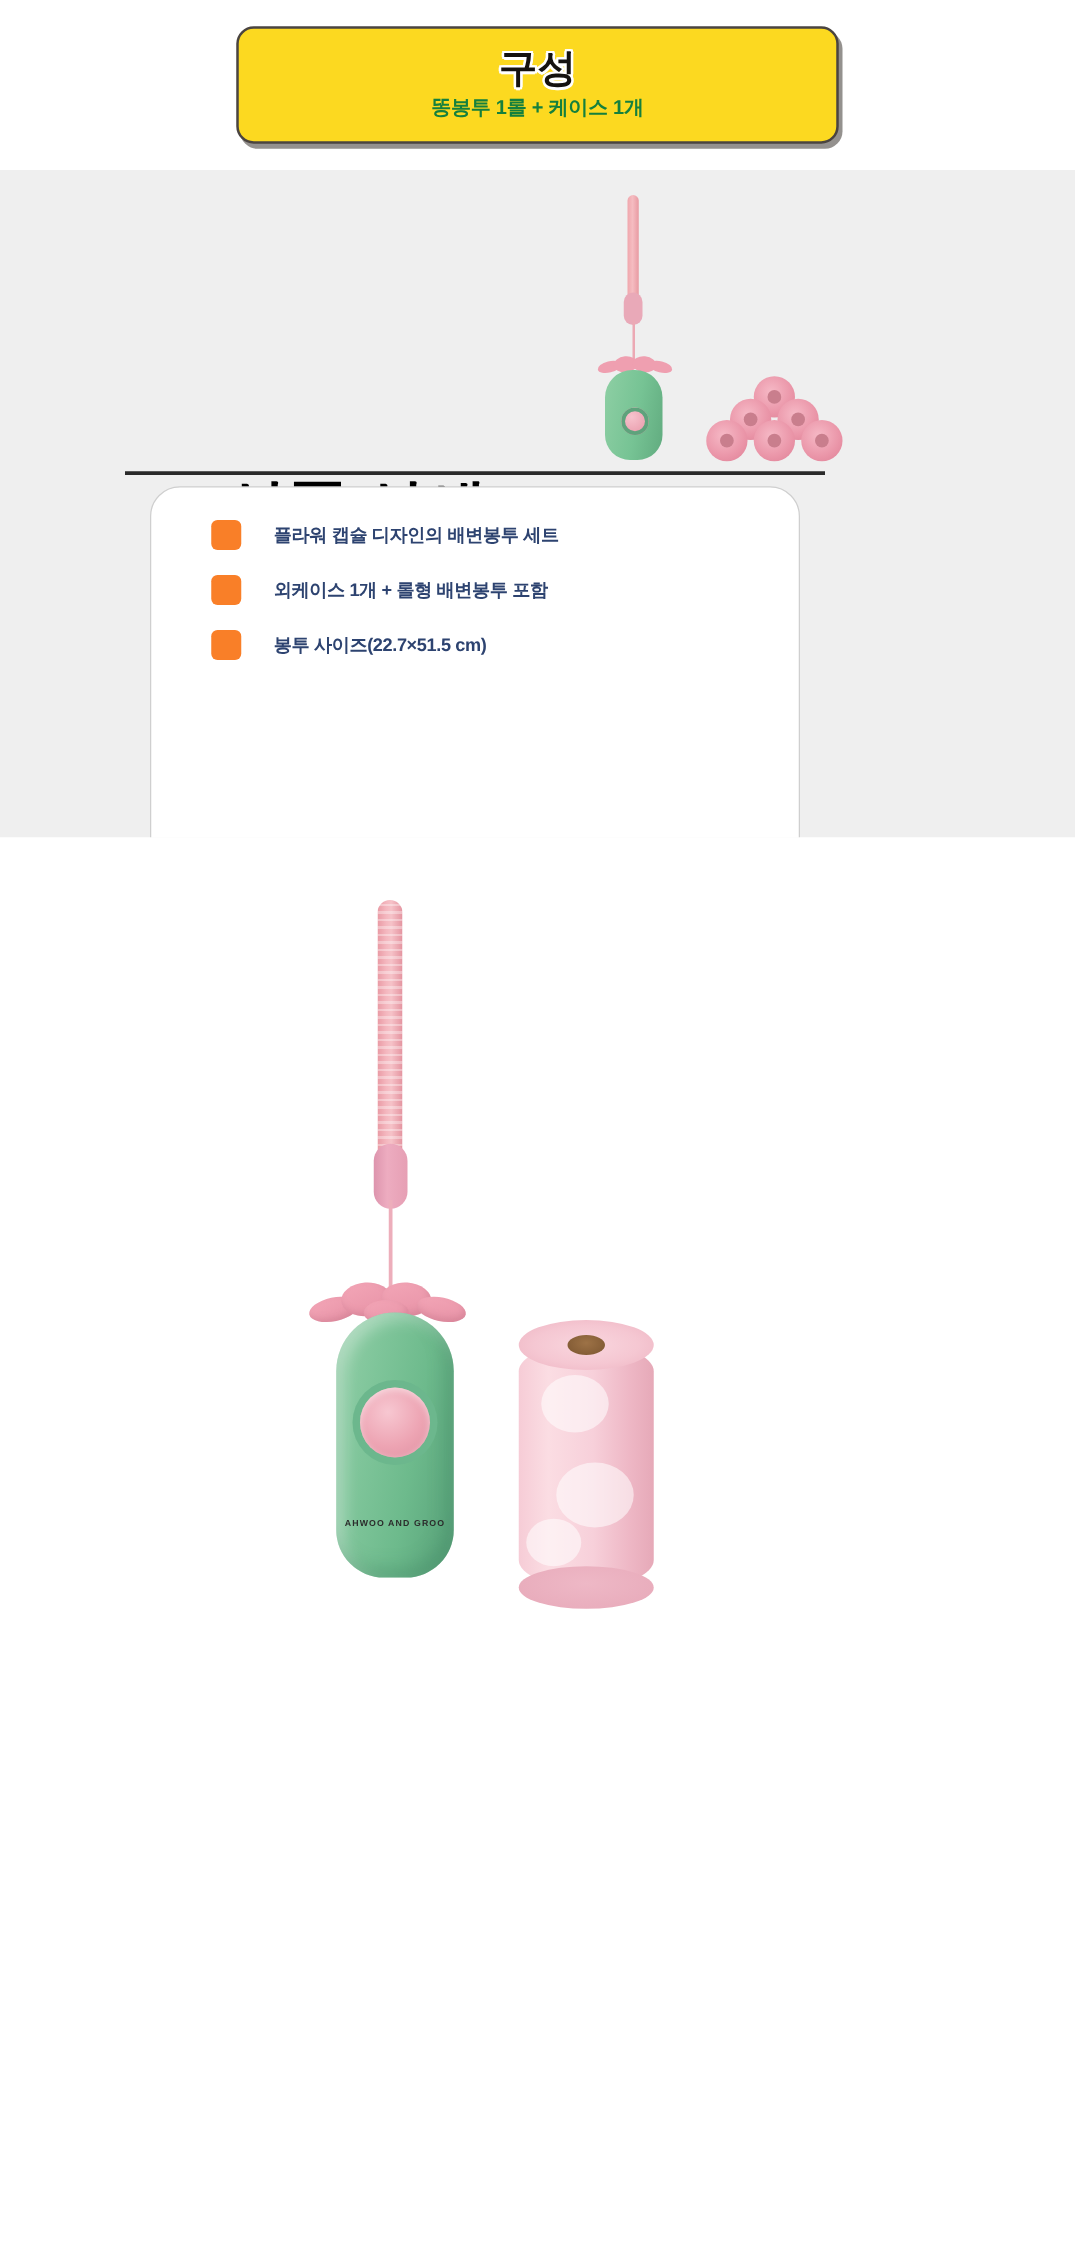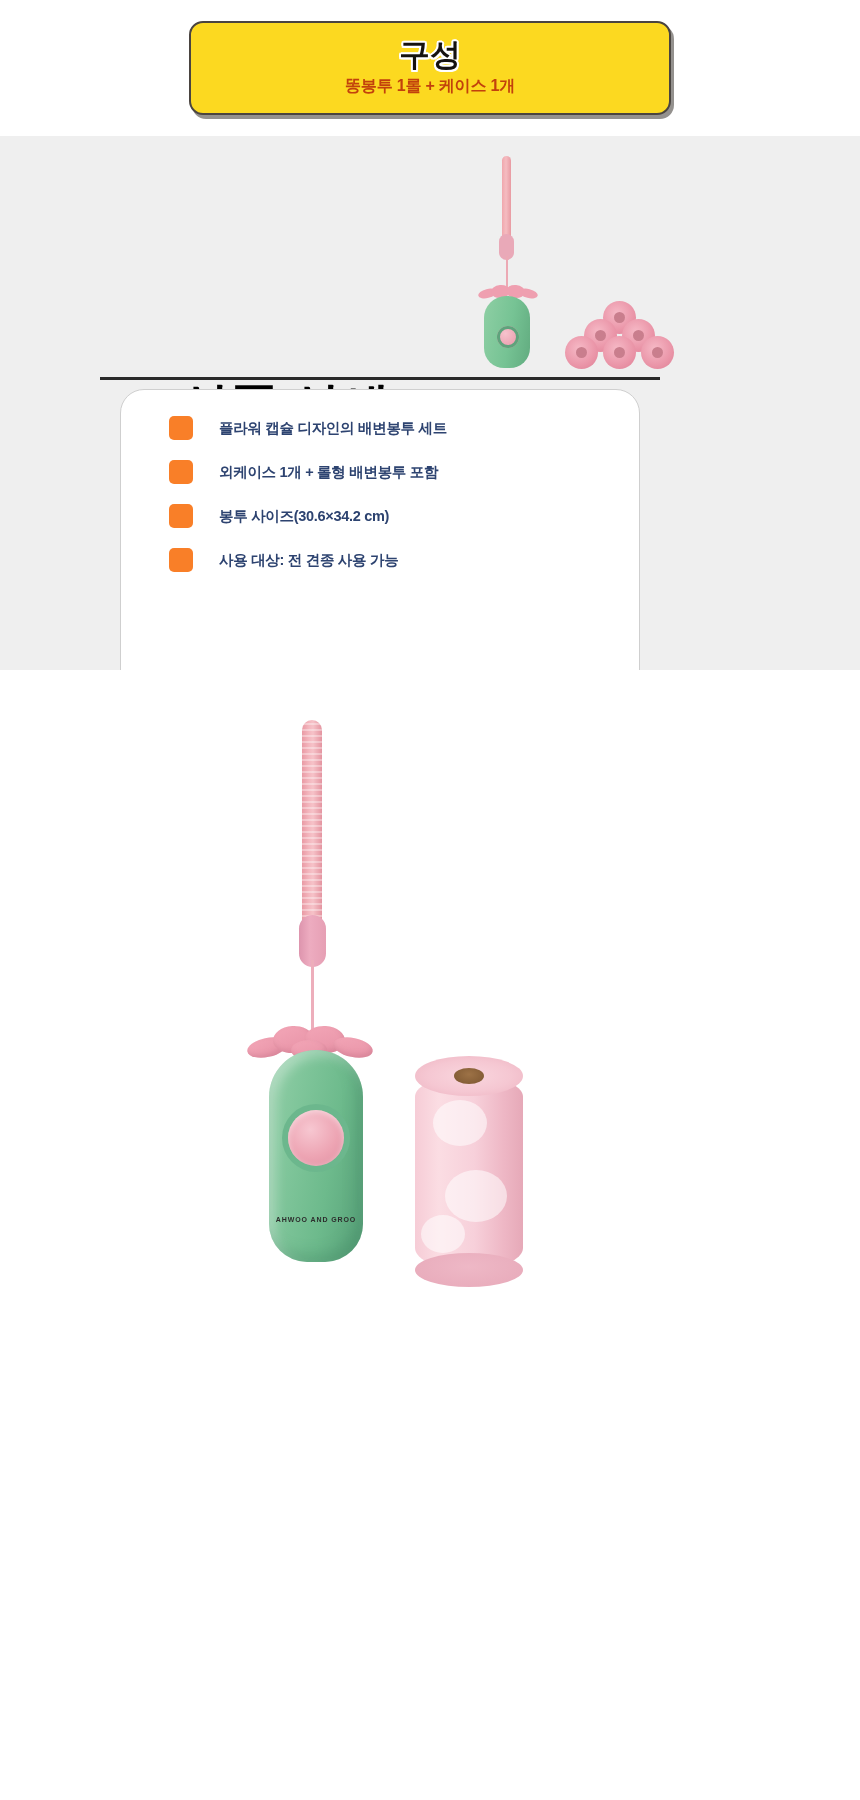--- a/index.html
+++ b/index.html
@@ -50,21 +50,21 @@
     -webkit-text-stroke: 3px #ffffff;
     paint-order: stroke fill;
     text-shadow:
        2px 0 0 #fff, -2px 0 0 #fff, 0 2px 0 #fff, 0 -2px 0 #fff,
        1.5px 1.5px 0 #fff, -1.5px 1.5px 0 #fff, 1.5px -1.5px 0 #fff, -1.5px -1.5px 0 #fff;
   }
   .banner-sub {
     margin-top: 5px;
     font-size: 16px;
     font-weight: bold;
-    color: #c2410c;
+    color: #15803d;
     letter-spacing: -0.2px;
   }
 
   
   .detail-section {
     position: relative;
     width: 860px;
     height: 534px;
     background: #efefef;
     overflow: hidden;
@@ -401,25 +401,21 @@
     <div class="spec-row">
       <div class="spec-bullet"></div>
       <div class="spec-text">플라워 캡슐 디자인의 배변봉투 세트</div>
     </div>
     <div class="spec-row">
       <div class="spec-bullet"></div>
       <div class="spec-text">외케이스 1개 + 롤형 배변봉투 포함</div>
     </div>
     <div class="spec-row">
       <div class="spec-bullet"></div>
-      <div class="spec-text">봉투 사이즈(30.6×34.2 cm)</div>
-    </div>
-    <div class="spec-row">
-      <div class="spec-bullet"></div>
-      <div class="spec-text">사용 대상: 전 견종 사용 가능</div>
+      <div class="spec-text">봉투 사이즈(22.7×51.5 cm)</div>
     </div>
   </div>
 </section>
 
 <section class="photo-section">
   <div class="photo-stage">
 
     <div class="p-strap"></div>
     <div class="p-bead"></div>
     <div class="p-thread"></div>

